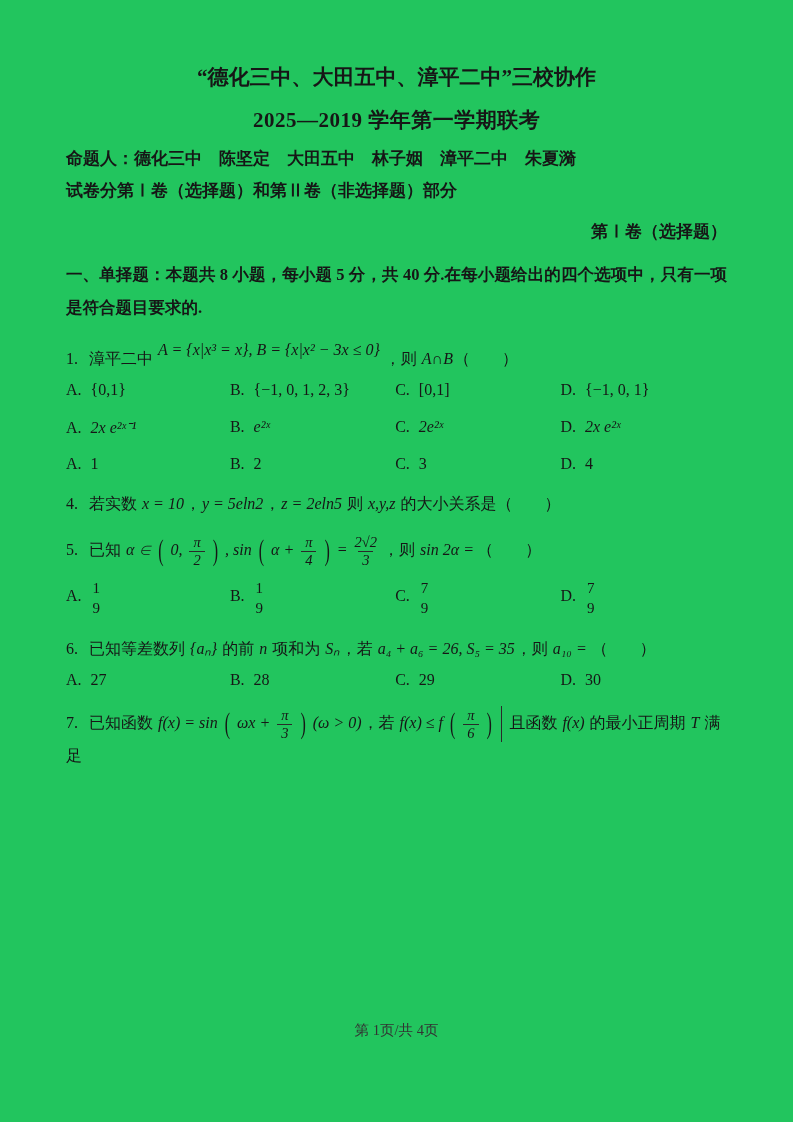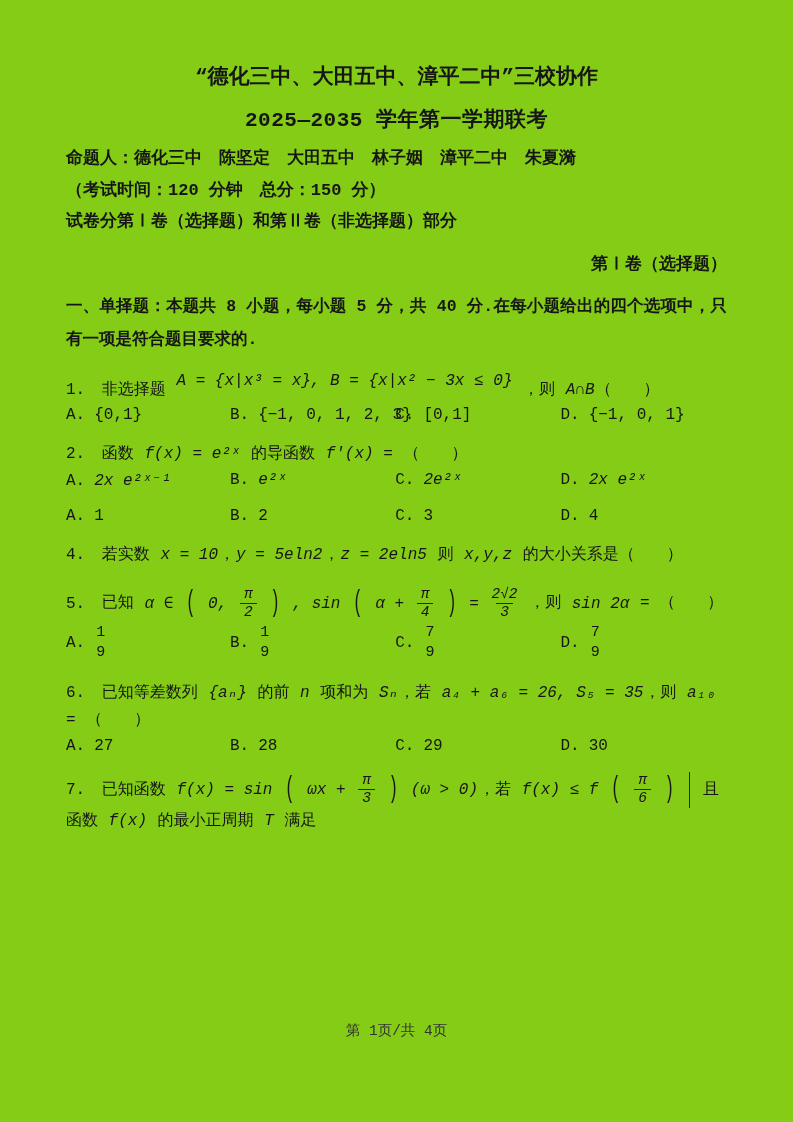--- a/index.html
+++ b/index.html
@@ -1,79 +1,74 @@
 <!DOCTYPE html>
 <html lang="zh"><head>
 <meta charset="utf-8">
 <style>
   html,body{margin:0;padding:0;background:#ffffff;}
   .page{
-    width:793px;height:1122px;position:relative;background:#84cc16;color:#161616;
-    font-family:Liberation Mono, monospace;
+    width:793px;height:1122px;position:relative;background:#22c55e;color:#161616;
+    font-family:Liberation Serif, serif;
     padding:64px 66px 0;box-sizing:border-box;overflow:hidden;
   }
   .title{text-align:center;font-weight:bold;}
   .t1{font-size:21px;line-height:1.3;margin-bottom:16px;}
   .t2{font-size:21px;line-height:1.3;margin-bottom:13px;letter-spacing:0.5px;}
   .t3{font-size:20px;line-height:1.3;margin-bottom:13px;letter-spacing:1px;}
   .meta{text-align:left;font-weight:bold;font-size:17px;line-height:1.35;margin-bottom:9px;}
   .section-title{text-align:right;font-weight:bold;font-size:17px;margin:18px 0 16px;}
   .intro{font-weight:bold;font-size:16.5px;line-height:1.95;margin-bottom:21px;text-align:justify;}
   .question{margin-bottom:17px;}
   .stem{font-size:16px;line-height:1.7;}
   .q1stem{margin-top:4px;}
   .qnum{margin-right:7px;}
   .seg-t{font-style:normal;}
   .seg-m{font-style:italic;padding:0 1px;}
   .raised{position:relative;top:-9px;}
-  .options{display:grid;grid-template-columns:24.8% 25% 25% auto;margin-top:2px;font-size:16px;align-items:center;}
+  .options{display:grid;grid-template-columns:24.8% 25% 25% auto;margin-top:9px;font-size:16px;align-items:center;}
   .opt{white-space:nowrap;}
   .olabel{margin-right:9px;}
   .otext.m{font-style:italic;}
   .bp{display:inline-block;transform:scaleY(1.85);transform-origin:center;margin:0 2px;font-weight:400;}
   .frac{display:inline-flex;flex-direction:column;align-items:center;vertical-align:middle;
         line-height:1.15;font-size:14.5px;font-style:italic;padding:0 2px;text-align:center;}
   .frac.bar .den{border-top:1px solid #2a2a2a;padding:0 4px;}
   .opt-frac{font-style:normal;font-size:15px;line-height:1.35;vertical-align:middle;}
   .vbar{display:inline-block;width:1.5px;height:36px;background:#2a2a2a;vertical-align:middle;margin:0 3px;}
   .footer{position:absolute;left:0;right:0;bottom:82px;text-align:center;font-size:14.5px;color:#333;}
 </style>
 </head>
 <body>
 
 <div class="page">
 
   <div class="title t1">“德化三中、大田五中、漳平二中”三校协作</div>
-  <div class="title t2">2025—2035 学年第一学期联考</div>
+  <div class="title t2">2025—2019 学年第一学期联考</div>
   <div class="meta">命题人：德化三中　陈坚定　大田五中　林子姻　漳平二中　朱夏漪</div>
-  <div class="meta">（考试时间：120 分钟　总分：150 分）</div>
   <div class="meta">试卷分第Ⅰ卷（选择题）和第Ⅱ卷（非选择题）部分</div>
   <div class="section-title">第Ⅰ卷（选择题）</div>
   <div class="intro">一、单择题：本题共 8 小题，每小题 5 分，共 40 分.在每小题给出的四个选项中，只有一项是符合题目要求的.</div>
 
   <div class="question">
     <div class="stem q1stem">
       <span class="qnum">1.</span>
-      <span class="seg-t">非选择题</span>
+      <span class="seg-t">漳平二中</span>
       <span class="seg-m raised">A = {x|x³ = x}, B = {x|x² − 3x ≤ 0}</span>
       <span><span class="seg-t">，则 </span><span class="seg-m">A∩B</span><span class="seg-t">（　　）</span></span>
     </div>
     <div class="options">
       <div class="opt"><span class="olabel">A.</span><span class="otext">{0,1}</span></div>
       <div class="opt"><span class="olabel">B.</span><span class="otext">{−1, 0, 1, 2, 3}</span></div>
       <div class="opt"><span class="olabel">C.</span><span class="otext">[0,1]</span></div>
       <div class="opt"><span class="olabel">D.</span><span class="otext">{−1, 0, 1}</span></div>
     </div>
   </div>
 
   <div class="question">
-    <div class="stem">
-      <span class="qnum">2.</span>
-      <span><span class="seg-t">函数 </span><span class="seg-m">f(x) = e²ˣ</span><span class="seg-t"> 的导函数 </span><span class="seg-m">f′(x) =</span><span class="seg-t"> （　　）</span></span>
-    </div>
     <div class="options">
       <div class="opt"><span class="olabel">A.</span><span class="otext m">2x e²ˣ⁻¹</span></div>
       <div class="opt"><span class="olabel">B.</span><span class="otext m">e²ˣ</span></div>
       <div class="opt"><span class="olabel">C.</span><span class="otext m">2e²ˣ</span></div>
       <div class="opt"><span class="olabel">D.</span><span class="otext m">2x e²ˣ</span></div>
     </div>
   </div>
 
   <div class="question">
     <div class="options">

